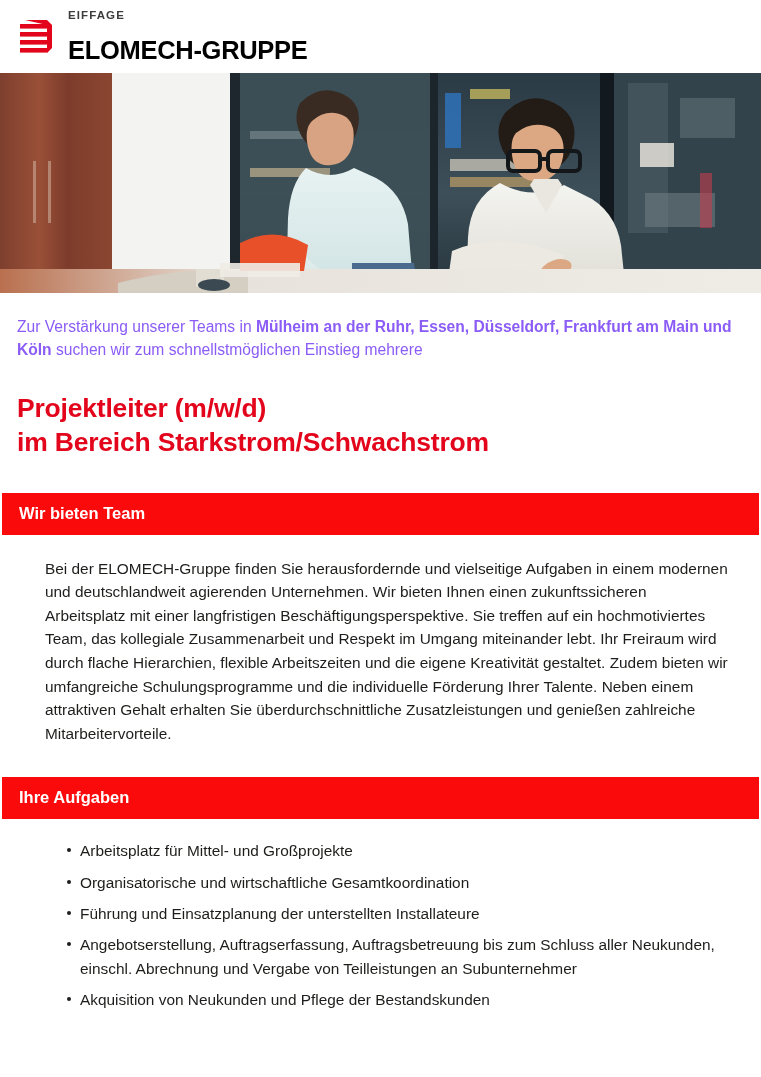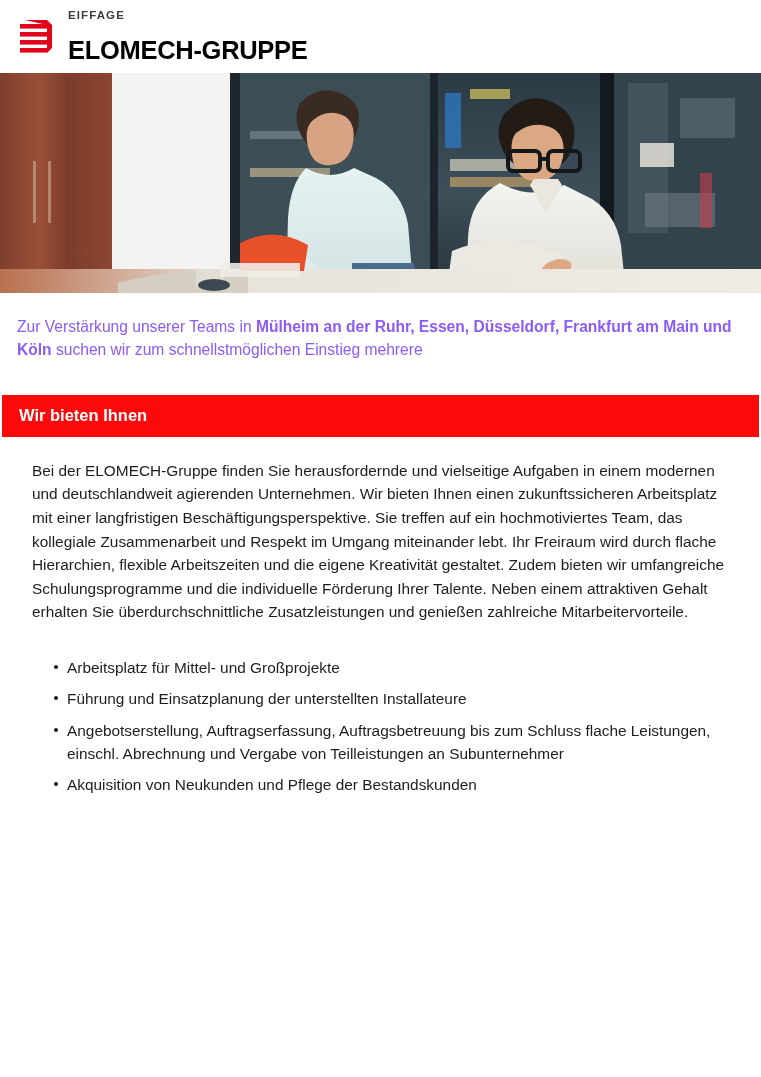--- a/index.html
+++ b/index.html
@@ -103,20 +103,21 @@
     padding: 11px 0 12px 17px;
     margin: 0;
     width: calc(100% - 4px);
     margin-left: 2px;
   }
   .bar-wrap-first { margin-top: 33px; }
   .bar-wrap-second { margin-top: 32px; }
 
   .section-body {
     padding: 0 32px;
+    margin-left: 13px;
   }
   .section-text {
     font-size: 15.4px;
     line-height: 1.53;
     margin: 22px 0 0 0;
     color: #1d1d1b;
   }
 
   ul.task-list {
     margin: 20px 0 0 0;
@@ -244,33 +245,39 @@
       <rect x="196" y="196" width="28" height="18" fill="#e2ddd3"></rect>
       <ellipse cx="214" cy="212" rx="16" ry="6" fill="#3b4a52"></ellipse>
       <path d="M240 170 q34 -18 68 2 l-4 26 l-64 0 z" fill="#e8502a"></path>
       <rect x="220" y="190" width="80" height="14" fill="#efece6" opacity="0.9"></rect>
     </svg>
   </div>
 
   <div class="content">
     <p class="intro"><span>Zur Verstärkung unserer Teams in </span><b>Mülheim an der Ruhr, Essen, Düsseldorf, Frankfurt am Main und Köln</b><span> suchen wir zum schnellstmöglichen Einstieg mehrere</span></p>
 
+    <h1 class="job-title">
+      <span>Projektleiter (m/w/d)</span>
+      <span class="line2">im Bereich Starkstrom/Schwachstrom</span>
+    </h1>
   </div>
 
   <div class="bar-wrap-first">
-    <div class="section-bar">Wir bieten Ihnen</div>
+    <div class="section-bar">Wir bieten Team</div>
     <div class="section-body">
       <p class="section-text">Bei der ELOMECH-Gruppe finden Sie herausfordernde und vielseitige Aufgaben in einem modernen und deutschlandweit agierenden Unternehmen. Wir bieten Ihnen einen zukunftssicheren Arbeitsplatz mit einer langfristigen Beschäftigungsperspektive. Sie treffen auf ein hochmotiviertes Team, das kollegiale Zusammenarbeit und Respekt im Umgang miteinander lebt. Ihr Freiraum wird durch flache Hierarchien, flexible Arbeitszeiten und die eigene Kreativität gestaltet. Zudem bieten wir umfangreiche Schulungsprogramme und die individuelle Förderung Ihrer Talente. Neben einem attraktiven Gehalt erhalten Sie überdurchschnittliche Zusatzleistungen und genießen zahlreiche Mitarbeitervorteile.</p>
     </div>
   </div>
 
   <div class="bar-wrap-second">
+    <div class="section-bar">Ihre Aufgaben</div>
     <div class="section-body">
       <ul class="task-list">
         <li>Arbeitsplatz für Mittel- und Großprojekte</li>
+        <li>Organisatorische und wirtschaftliche Gesamtkoordination</li>
         <li>Führung und Einsatzplanung der unterstellten Installateure</li>
-        <li>Angebotserstellung, Auftragserfassung, Auftragsbetreuung bis zum Schluss flache Leistungen, einschl. Abrechnung und Vergabe von Teilleistungen an Subunternehmer</li>
+        <li>Angebotserstellung, Auftragserfassung, Auftragsbetreuung bis zum Schluss aller Neukunden, einschl. Abrechnung und Vergabe von Teilleistungen an Subunternehmer</li>
         <li>Akquisition von Neukunden und Pflege der Bestandskunden</li>
       </ul>
     </div>
   </div>
 
 </div>
 
 </body></html>

